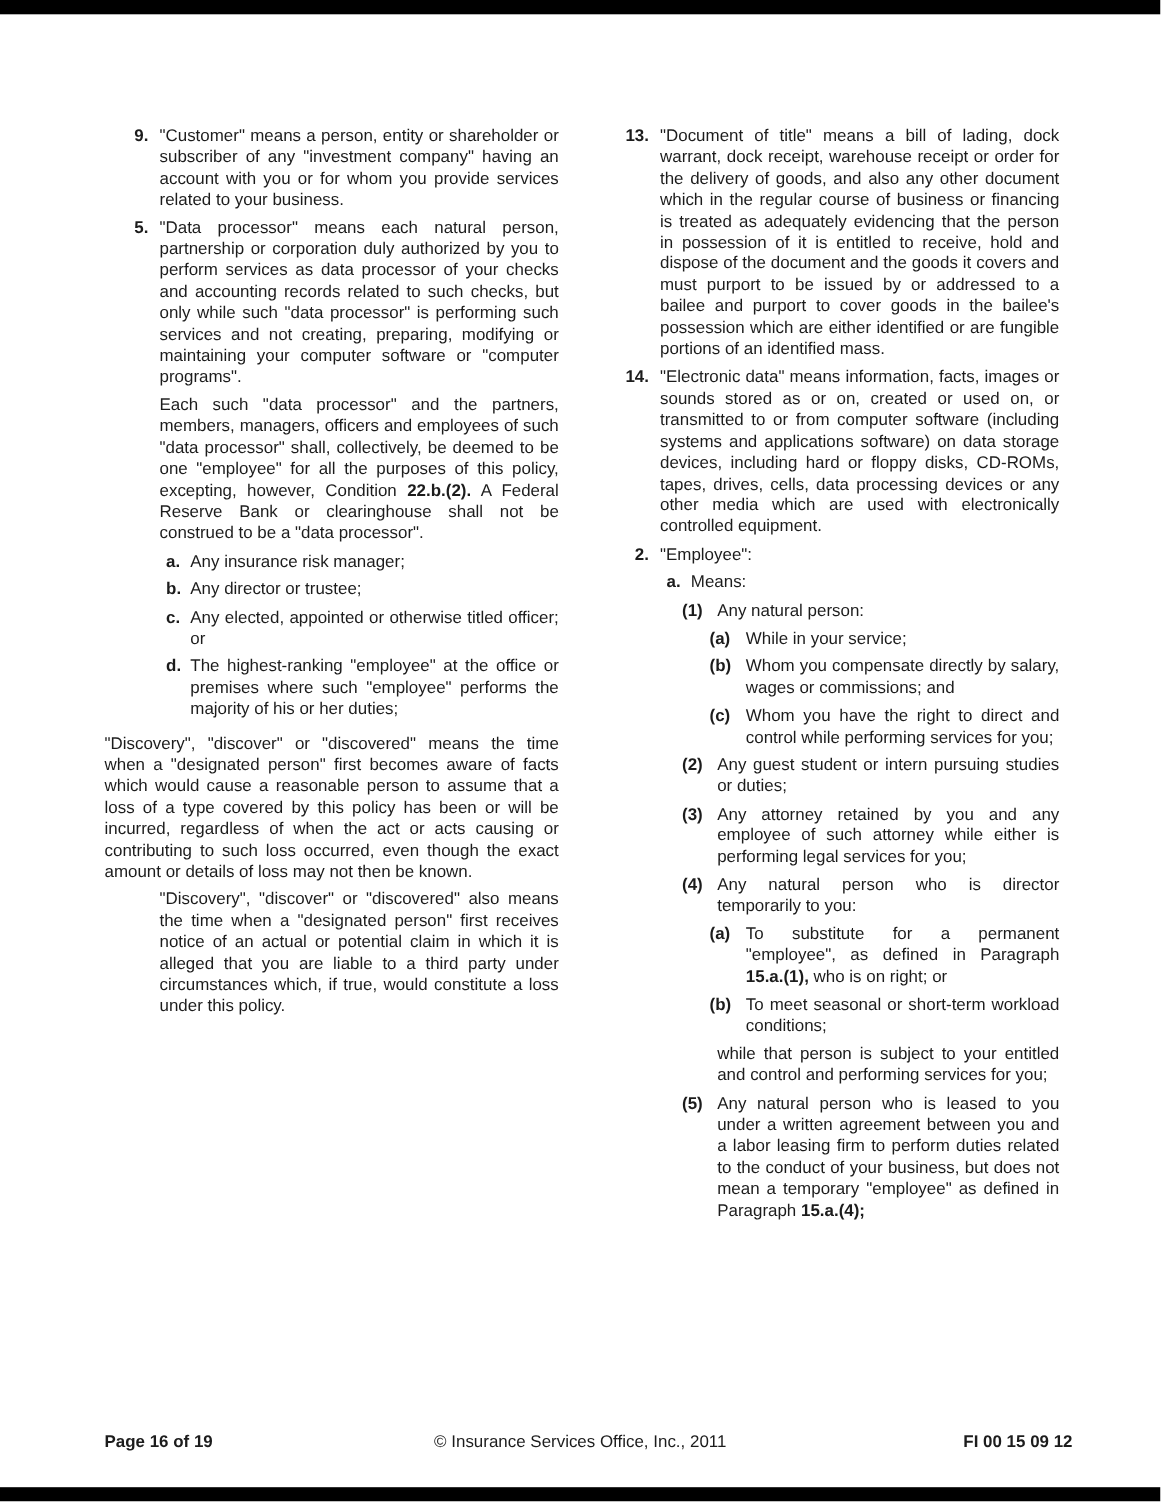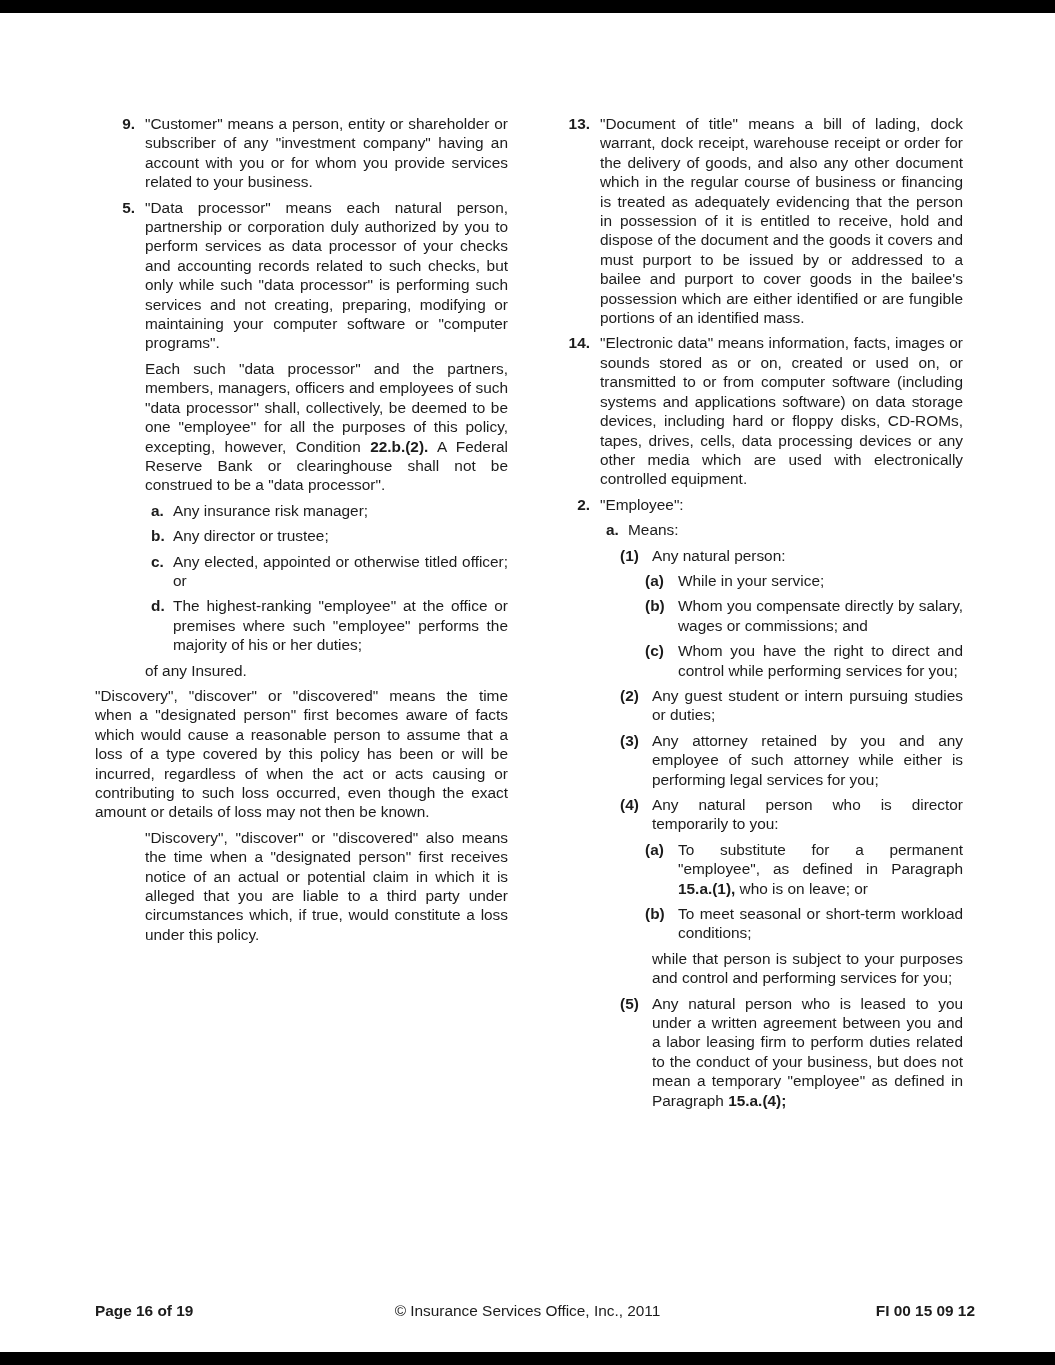--- a/index.html
+++ b/index.html
@@ -64,21 +64,20 @@
     <div class="block level-1">
       <span class="label">c.</span>
       <div class="text"><span>Any elected, appointed or otherwise titled officer; or</span></div>
     </div>
     <div class="block level-1">
       <span class="label">d.</span>
       <div class="text"><span>The highest-ranking "employee" at the office or premises where such "employee" performs the majority of his or her duties;</span></div>
     </div>
     <div class="block level-0">
       <span class="label"></span>
-      <div class="text"><span>of any Insured.</span></div>
     </div>
     <div class="block level-0">
       <div class="text"><span>"Discovery", "discover" or "discovered" means the time when a "designated person" first becomes aware of facts which would cause a reasonable person to assume that a loss of a type covered by this policy has been or will be incurred, regardless of when the act or acts causing or contributing to such loss occurred, even though the exact amount or details of loss may not then be known.</span></div>
     </div>
     <div class="block level-0">
       <span class="label"></span>
       <div class="text"><span>"Discovery", "discover" or "discovered" also means the time when a "designated person" first receives notice of an actual or potential claim in which it is alleged that you are liable to a third party under circumstances which, if true, would constitute a loss under this policy.</span></div>
     </div>
   </div>
 <div class="column right">
@@ -121,29 +120,29 @@
     <div class="block level-2">
       <span class="label">(3)</span>
       <div class="text"><span>Any attorney retained by you and any employee of such attorney while either is performing legal services for you;</span></div>
     </div>
     <div class="block level-2">
       <span class="label">(4)</span>
       <div class="text"><span>Any natural person who is director temporarily to you:</span></div>
     </div>
     <div class="block level-3">
       <span class="label">(a)</span>
-      <div class="text"><span>To substitute for a permanent "employee", as defined in Paragraph </span><span class="b">15.a.(1),</span><span> who is on leave; or</span></div>
+      <div class="text"><span>To substitute for a permanent "employee", as defined in Paragraph </span><span class="b">15.a.(1),</span><span> who is on right; or</span></div>
     </div>
     <div class="block level-3">
       <span class="label">(b)</span>
       <div class="text"><span>To meet seasonal or short-term workload conditions;</span></div>
     </div>
     <div class="block level-2">
       <span class="label"></span>
-      <div class="text"><span>while that person is subject to your purposes and control and performing services for you;</span></div>
+      <div class="text"><span>while that person is subject to your entitled and control and performing services for you;</span></div>
     </div>
     <div class="block level-2">
       <span class="label">(5)</span>
       <div class="text"><span>Any natural person who is leased to you under a written agreement between you and a labor leasing firm to perform duties related to the conduct of your business, but does not mean a temporary "employee" as defined in Paragraph </span><span class="b">15.a.(4);</span></div>
     </div>
   </div>
 
 <div class="footer">
   <span class="left">Page 16 of 19</span>
   <span class="center">© Insurance Services Office, Inc., 2011</span>

